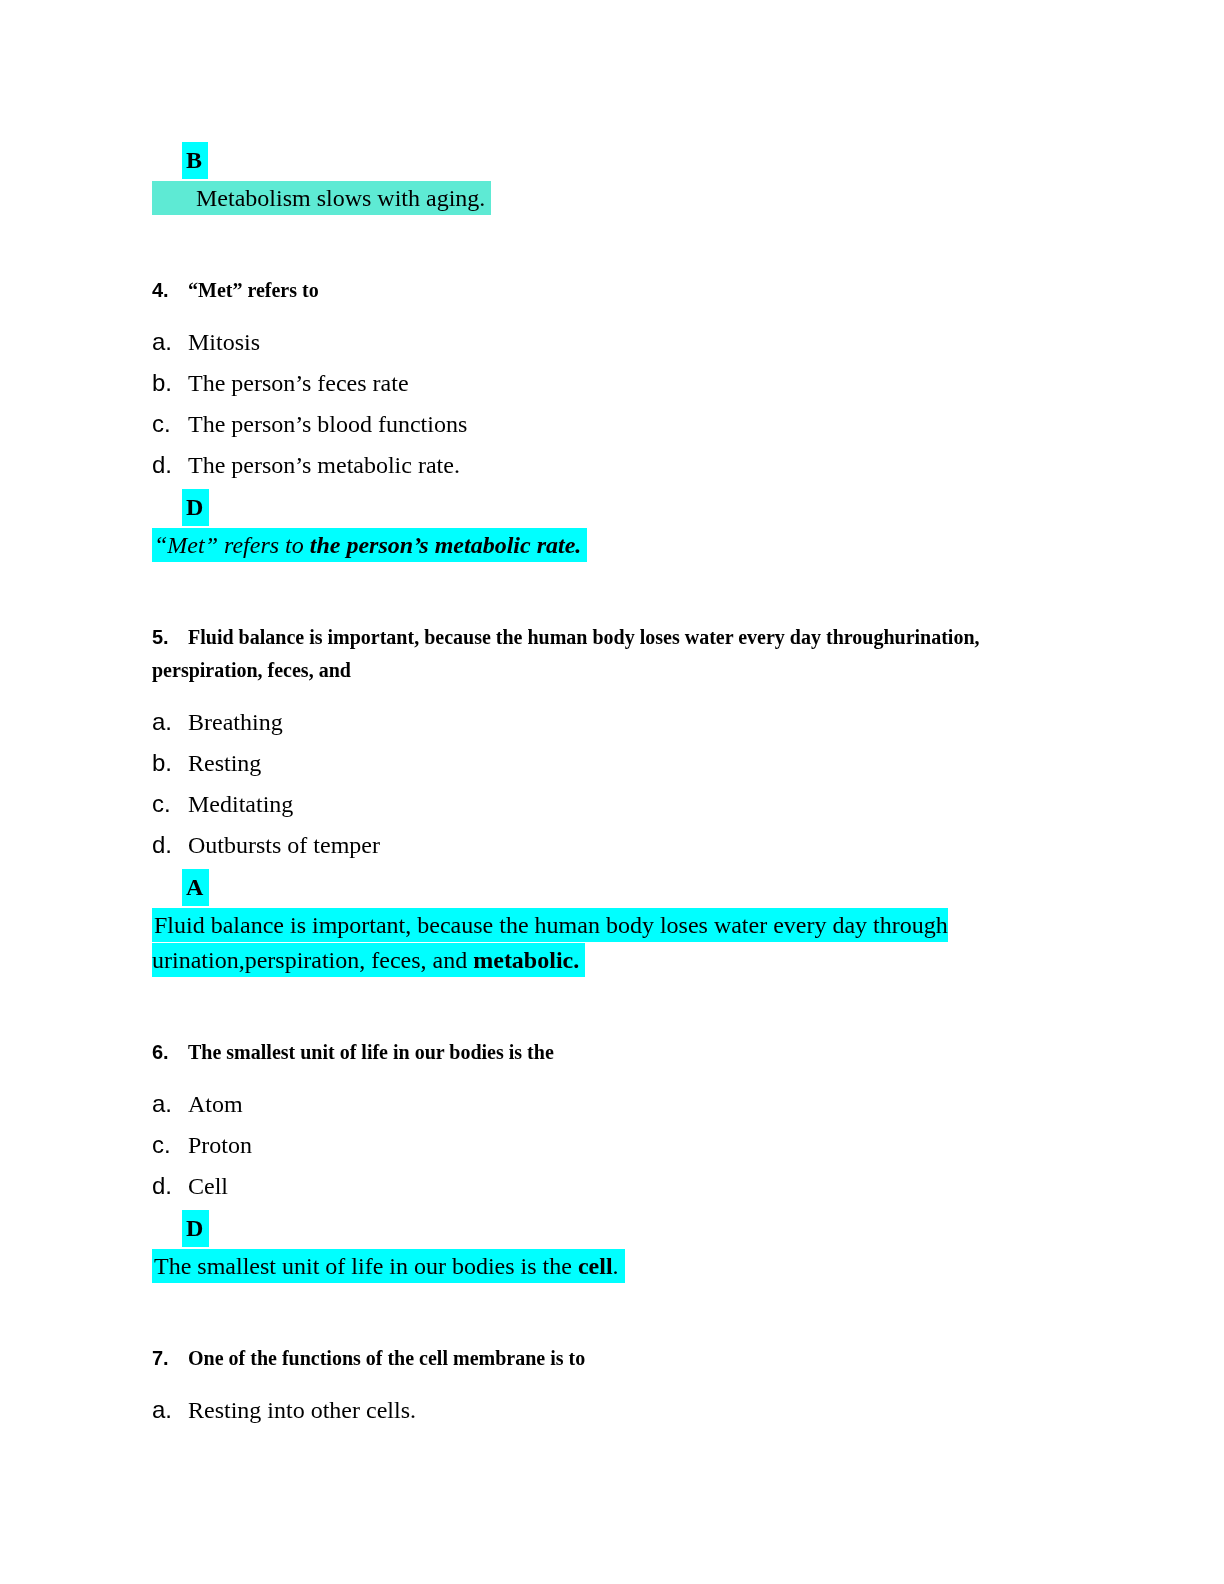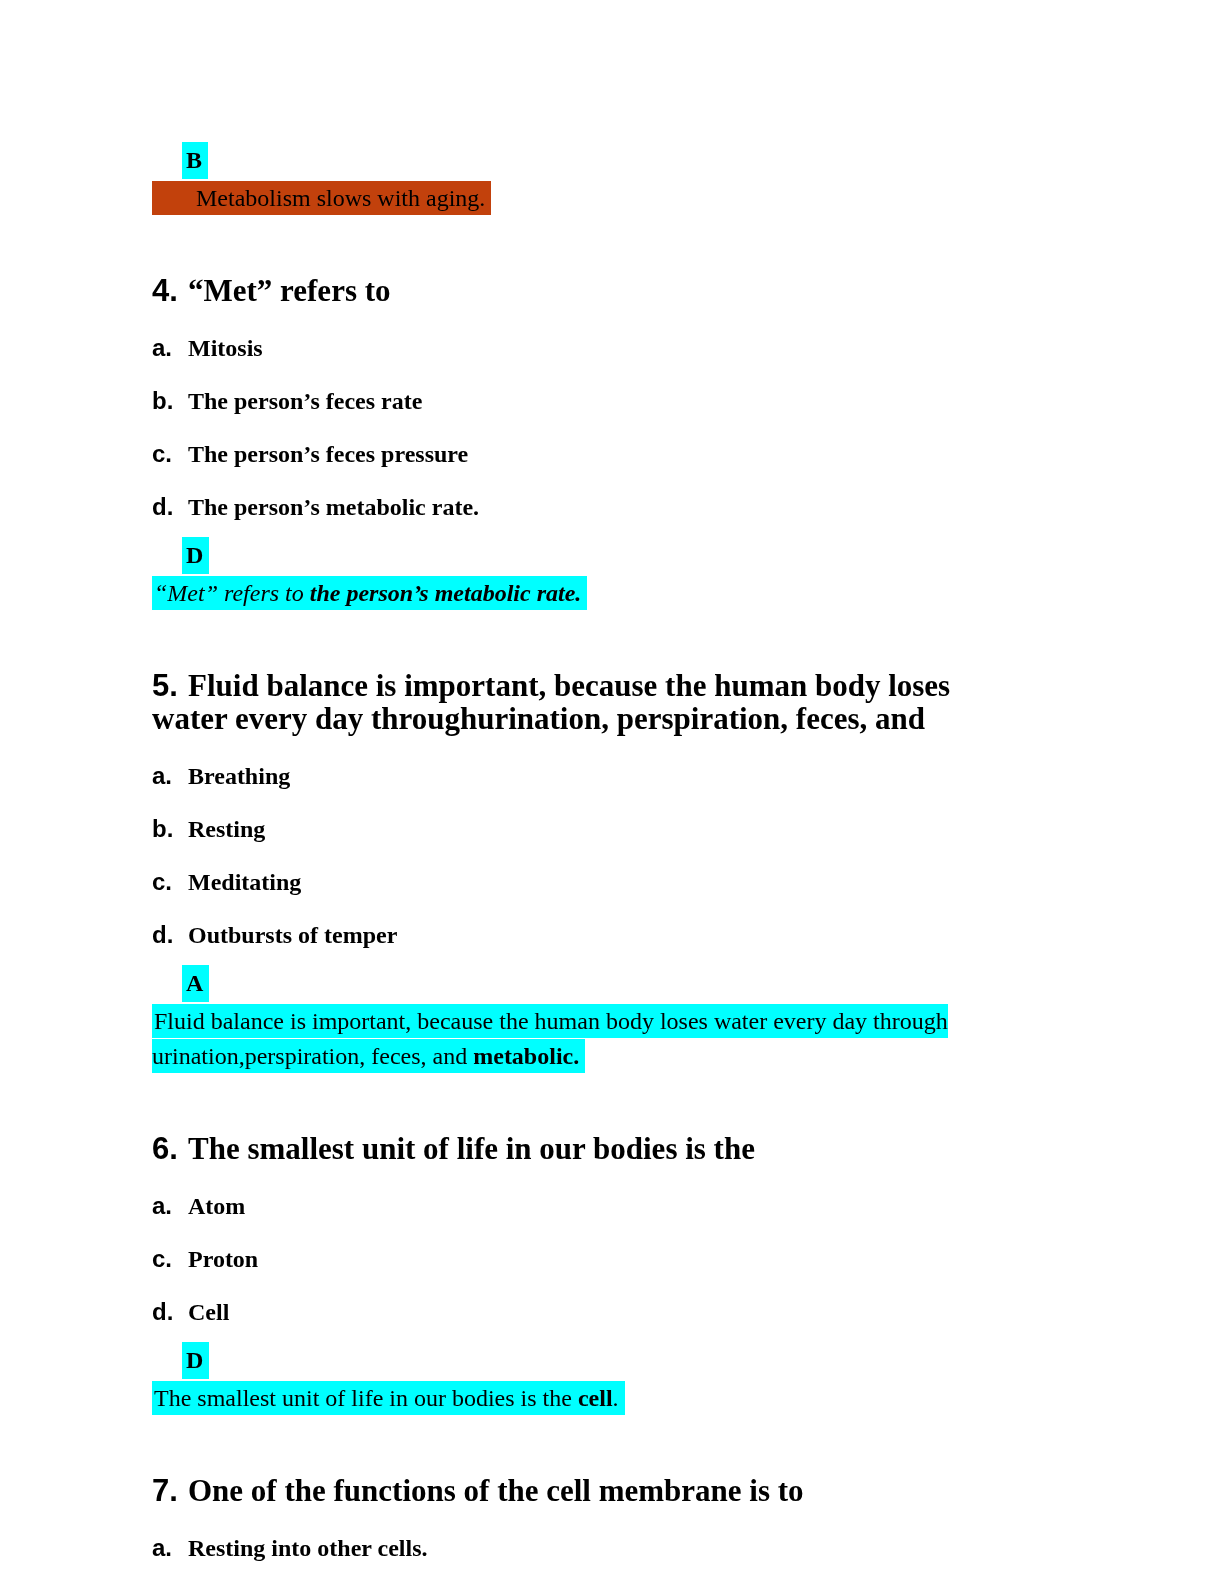--- a/index.html
+++ b/index.html
@@ -16,35 +16,34 @@
     overflow: hidden;
     box-sizing: border-box;
     padding: 140px 232px 0 152px;
     font-family: "Liberation Serif", "DejaVu Serif", serif;
     font-size: 24px;
     line-height: 34px;
   }
   .q-heading {
     font-weight: bold;
     margin: 0 0 18px 0;
-    font-size: 31px;
+    font-size: 20px;
     line-height: 33px;
   }
   .q-num {
     font-family: "Liberation Sans", "DejaVu Sans", sans-serif;
     display: inline-block;
     min-width: 36px;
   }
   .question { margin-top: 58px; }
   .options { margin: 0; padding: 0; }
   .option {
     list-style: none;
     margin: 0 0 7px 0;
-    line-height: 45px;
-    font-weight: bold;
+    line-height: 34px;
   }
   .opt-letter {
     font-family: "Liberation Sans", "DejaVu Sans", sans-serif;
     display: inline-block;
     min-width: 36px;
   }
   .answer-letter-row {
     margin: 2px 0 2px 30px;
     line-height: 34px;
   }
@@ -66,30 +65,30 @@
 </head>
 <body>
 
 <div class="page">
 
   <section>
     <div class="answer-letter-row">
       <span class="hl" style="background: rgb(0, 255, 255);">B</span>
     </div>
     <div class="answer-text-row">
-      <span class="hl" style="background: #c2410c; padding-left: 44px;">Metabolism slows with aging.</span>
+      <span class="hl" style="background: #5eead4; padding-left: 44px;">Metabolism slows with aging.</span>
     </div>
   </section>
 
   <section class="question">
     <h2 class="q-heading"><span class="q-num">4.</span><span class="q-prompt">“Met” refers to</span></h2>
     <ul class="options">
       <li class="option"><span class="opt-letter">a.</span><span>Mitosis</span></li>
       <li class="option"><span class="opt-letter">b.</span><span>The person’s feces rate</span></li>
-      <li class="option"><span class="opt-letter">c.</span><span>The person’s feces pressure</span></li>
+      <li class="option"><span class="opt-letter">c.</span><span>The person’s blood functions</span></li>
       <li class="option"><span class="opt-letter">d.</span><span>The person’s metabolic rate.</span></li>
     </ul>
     <div class="answer-letter-row">
       <span class="hl" style="background: rgb(0, 255, 255);">D</span>
     </div>
     <div class="answer-text-row">
       <span class="hl" style="background: rgb(0, 255, 255); font-style: italic;"><span>“Met” refers to </span><span class="b">the person’s metabolic rate.</span></span>
     </div>
   </section>
 

